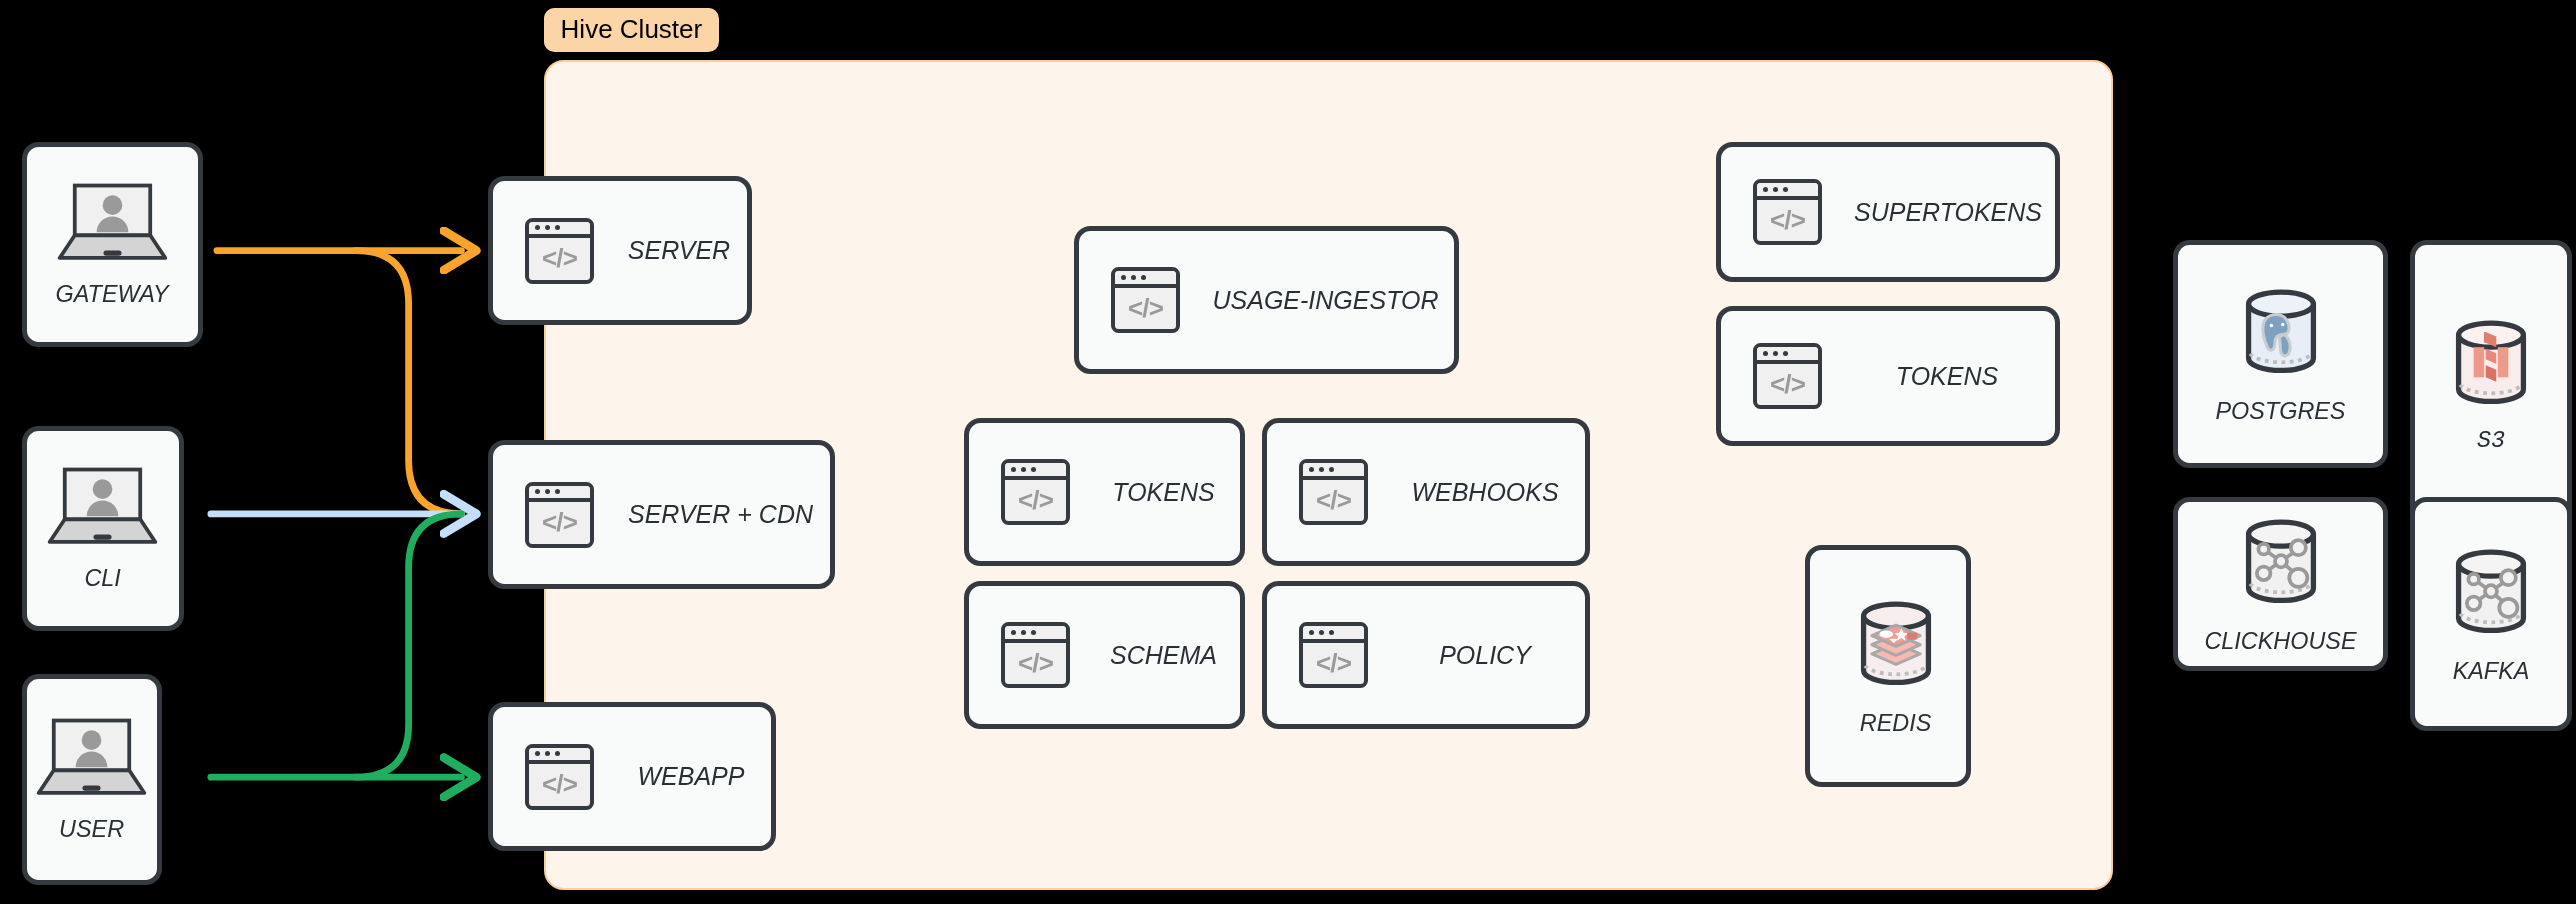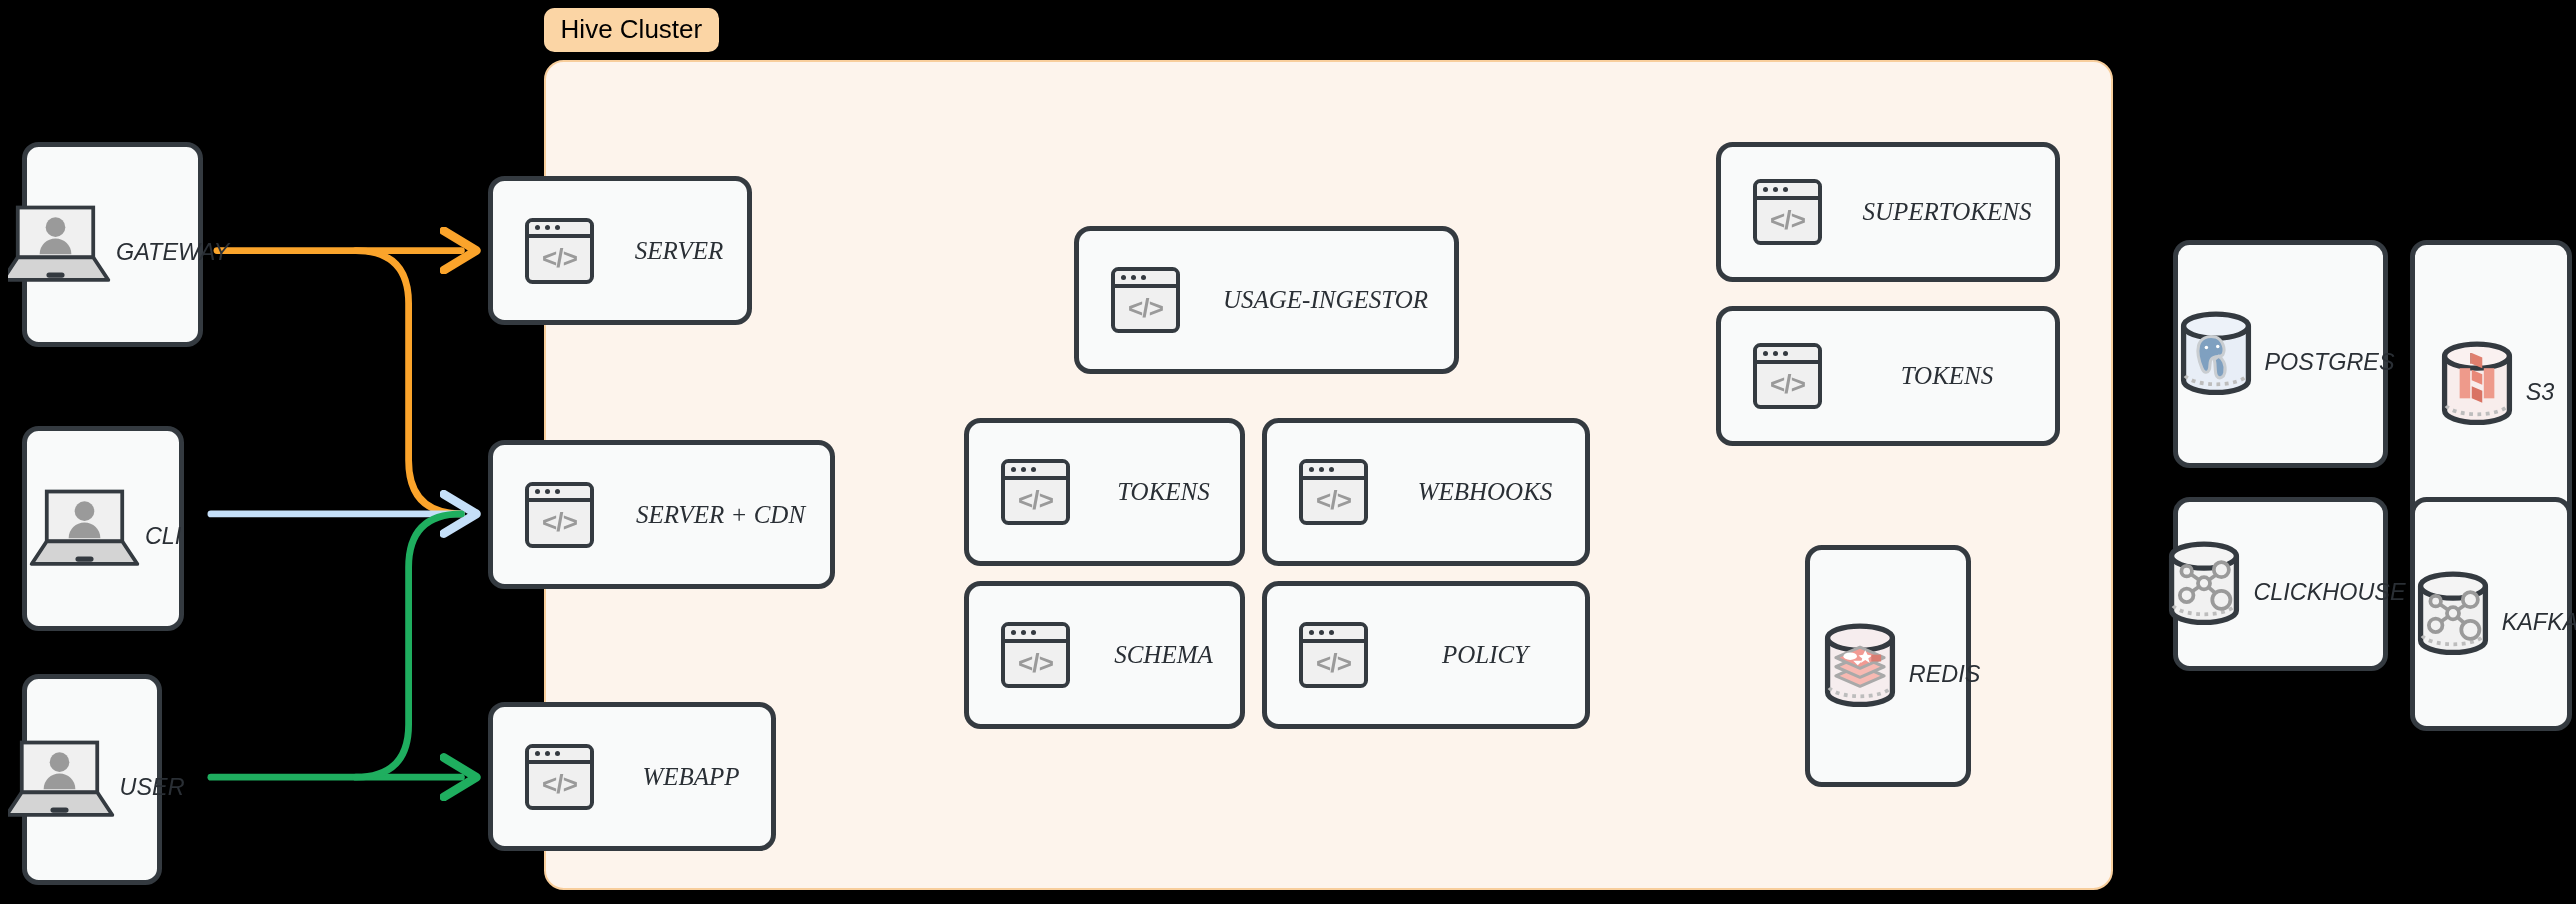--- a/index.html
+++ b/index.html
@@ -57,36 +57,35 @@
     box-sizing: border-box;
     display: flex;
     align-items: center;
     z-index: 5;
   }
   .node.service {
     justify-content: flex-start;
     padding-left: 32px;
   }
   .node.actor, .node.db {
-    flex-direction: row;
+    flex-direction: column;
     justify-content: center;
     padding: 0;
   }
   .node-label {
     font-style: italic;
     color: #2A2F35;
     white-space: nowrap;
   }
   .node.service .node-label {
     font-size: 25px;
     margin-left: 32px;
     flex: 1;
     text-align: center;
     padding-right: 15px;
-    font-family: Liberation Serif, serif;
   }
   .node.actor .node-label,
   .node.db .node-label {
     font-size: 23.4px;
     margin-top: 16.6px;
   }
 
   
   .win-icon {
     position: relative;
@@ -374,21 +373,21 @@
           <path d="M48,4 C30,0 14,8 10,24 C6,42 12,62 18,76 C22,86 30,88 34,80 C38,72 34,60 40,54 C48,46 62,52 66,44 C72,32 66,10 48,4 Z" fill="#7FA0C0" stroke="#C9CDD1" stroke-width="7" stroke-linejoin="round"></path>
           <path d="M46,56 C50,70 46,86 52,94 C58,102 68,96 70,86 C74,66 64,52 56,48 Z" fill="#7FA0C0" stroke="#C9CDD1" stroke-width="7" stroke-linejoin="round"></path>
           <circle cx="28" cy="28" r="4" fill="#FFFFFF"></circle>
           <circle cx="54" cy="26" r="4" fill="#FFFFFF"></circle>
         </g>
       </svg>
     </span>
     <span class="node-label">POSTGRES</span>
   </div>
 
-  <div class="node db" style="left:2402px; top:240px; width:162px; height:288px;">
+  <div class="node db" style="left:2402px; top:240px; width:162px; height:288px;font-family:Liberation Mono, monospace;">
     <span class="db-icon">
       <svg viewBox="0 0 130 130" width="98" height="98">
         <path d="M22,28 L22,100 a43,16 0 0 0 86,0 L108,28 Z" fill="#F8EDEC" stroke="#343A40" stroke-width="7" stroke-linejoin="round"></path>
         <ellipse cx="65" cy="28" rx="43" ry="16" fill="#FAF1F0" stroke="#343A40" stroke-width="7"></ellipse>
         <path d="M24,94 a43,16 0 0 0 82,0" fill="none" stroke="#BDBDBD" stroke-width="5" stroke-dasharray="5 6"></path>
         <g>
           <rect x="42" y="44" width="14" height="40" fill="#EE9A8B"></rect>
           <rect x="74" y="44" width="14" height="40" fill="#EE9A8B"></rect>
           <path d="M58,24 L72,30 L72,44 L58,38 Z" fill="#E07F6E"></path>
           <path d="M58,46 L72,52 L72,66 L58,60 Z" fill="#E88878"></path>

